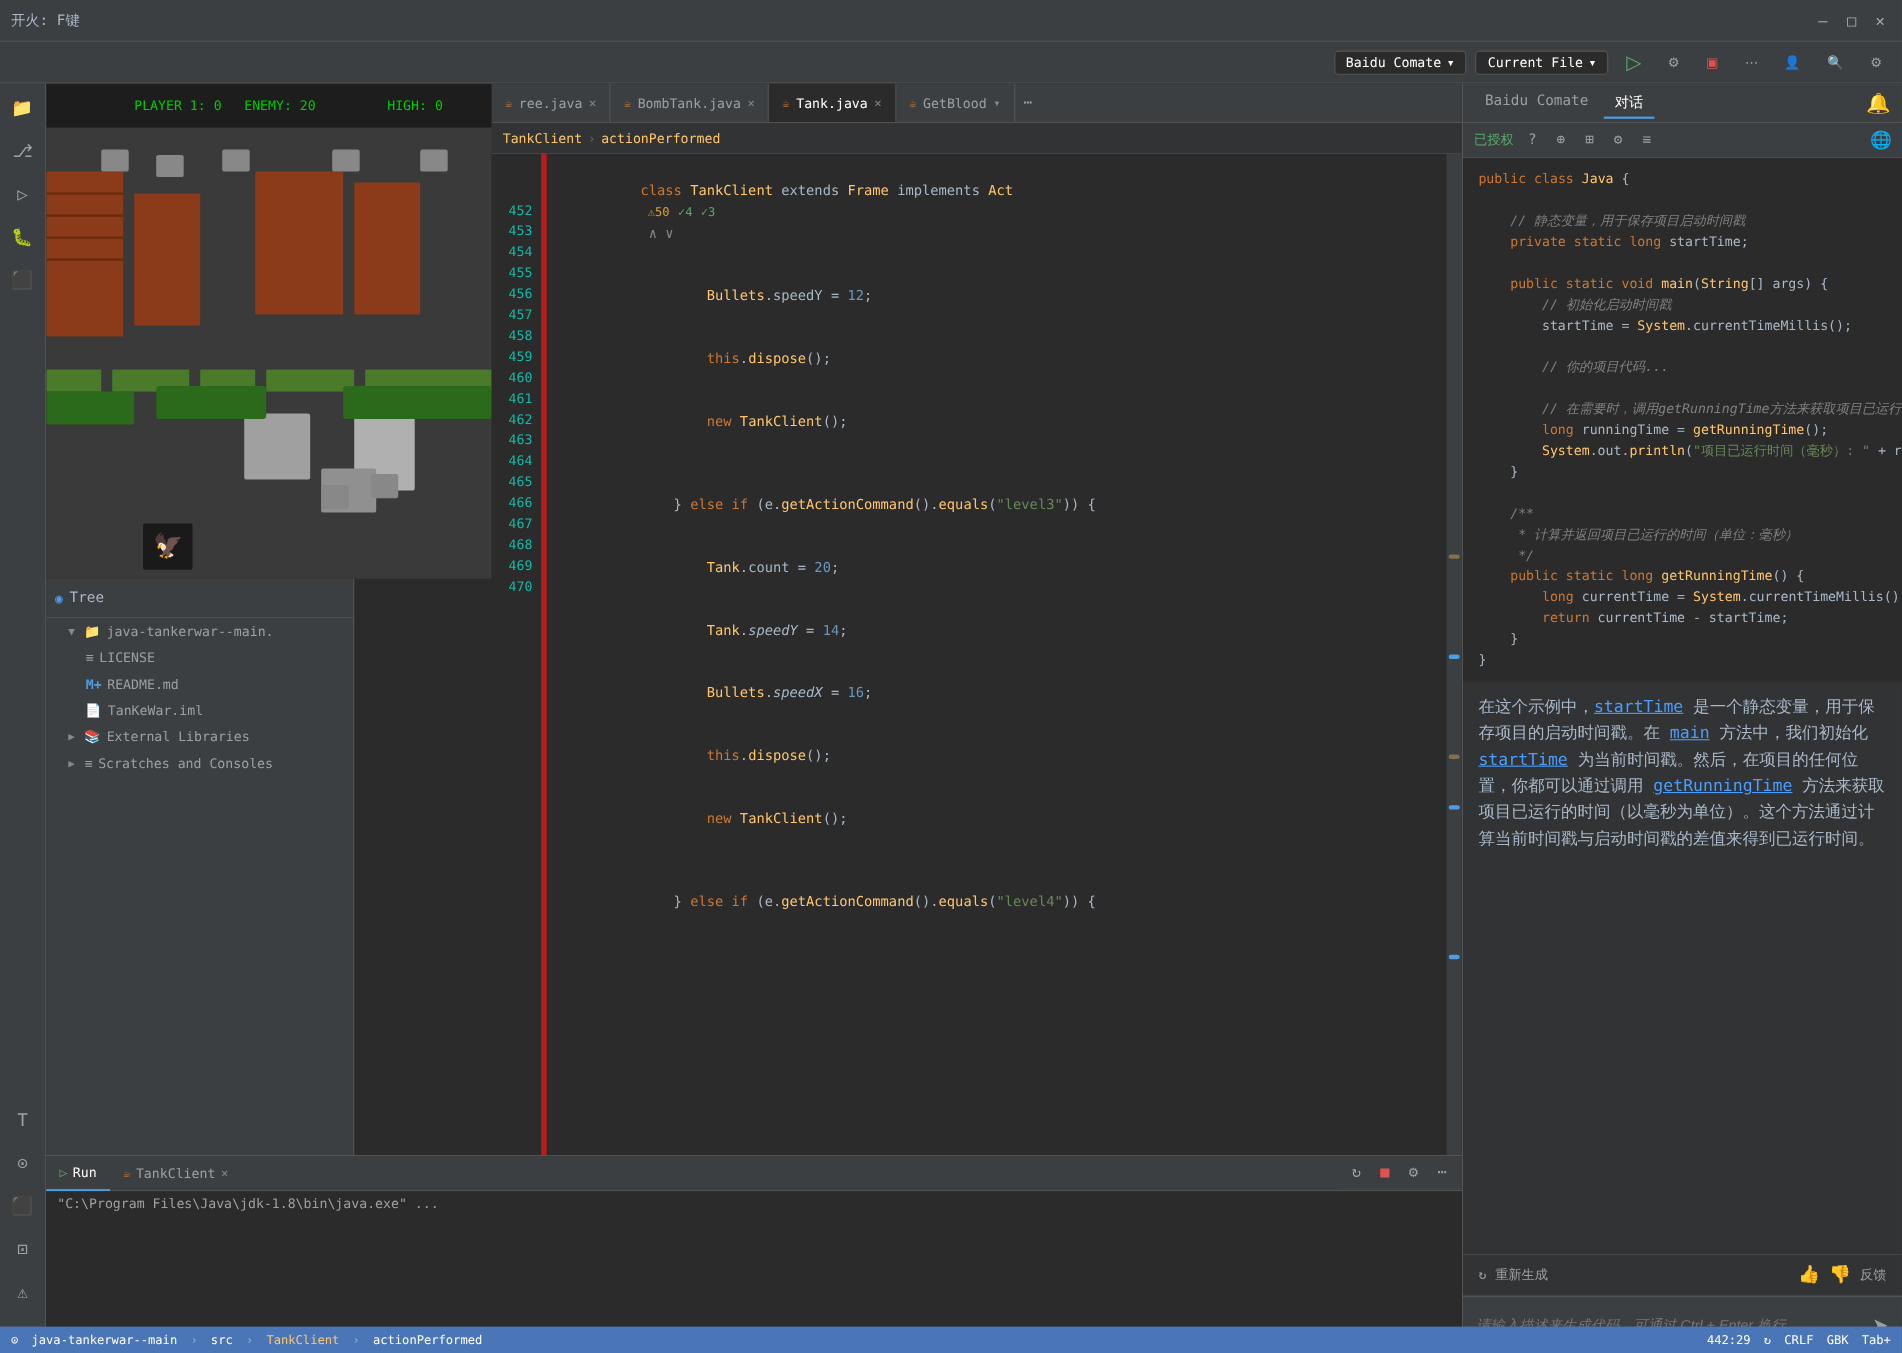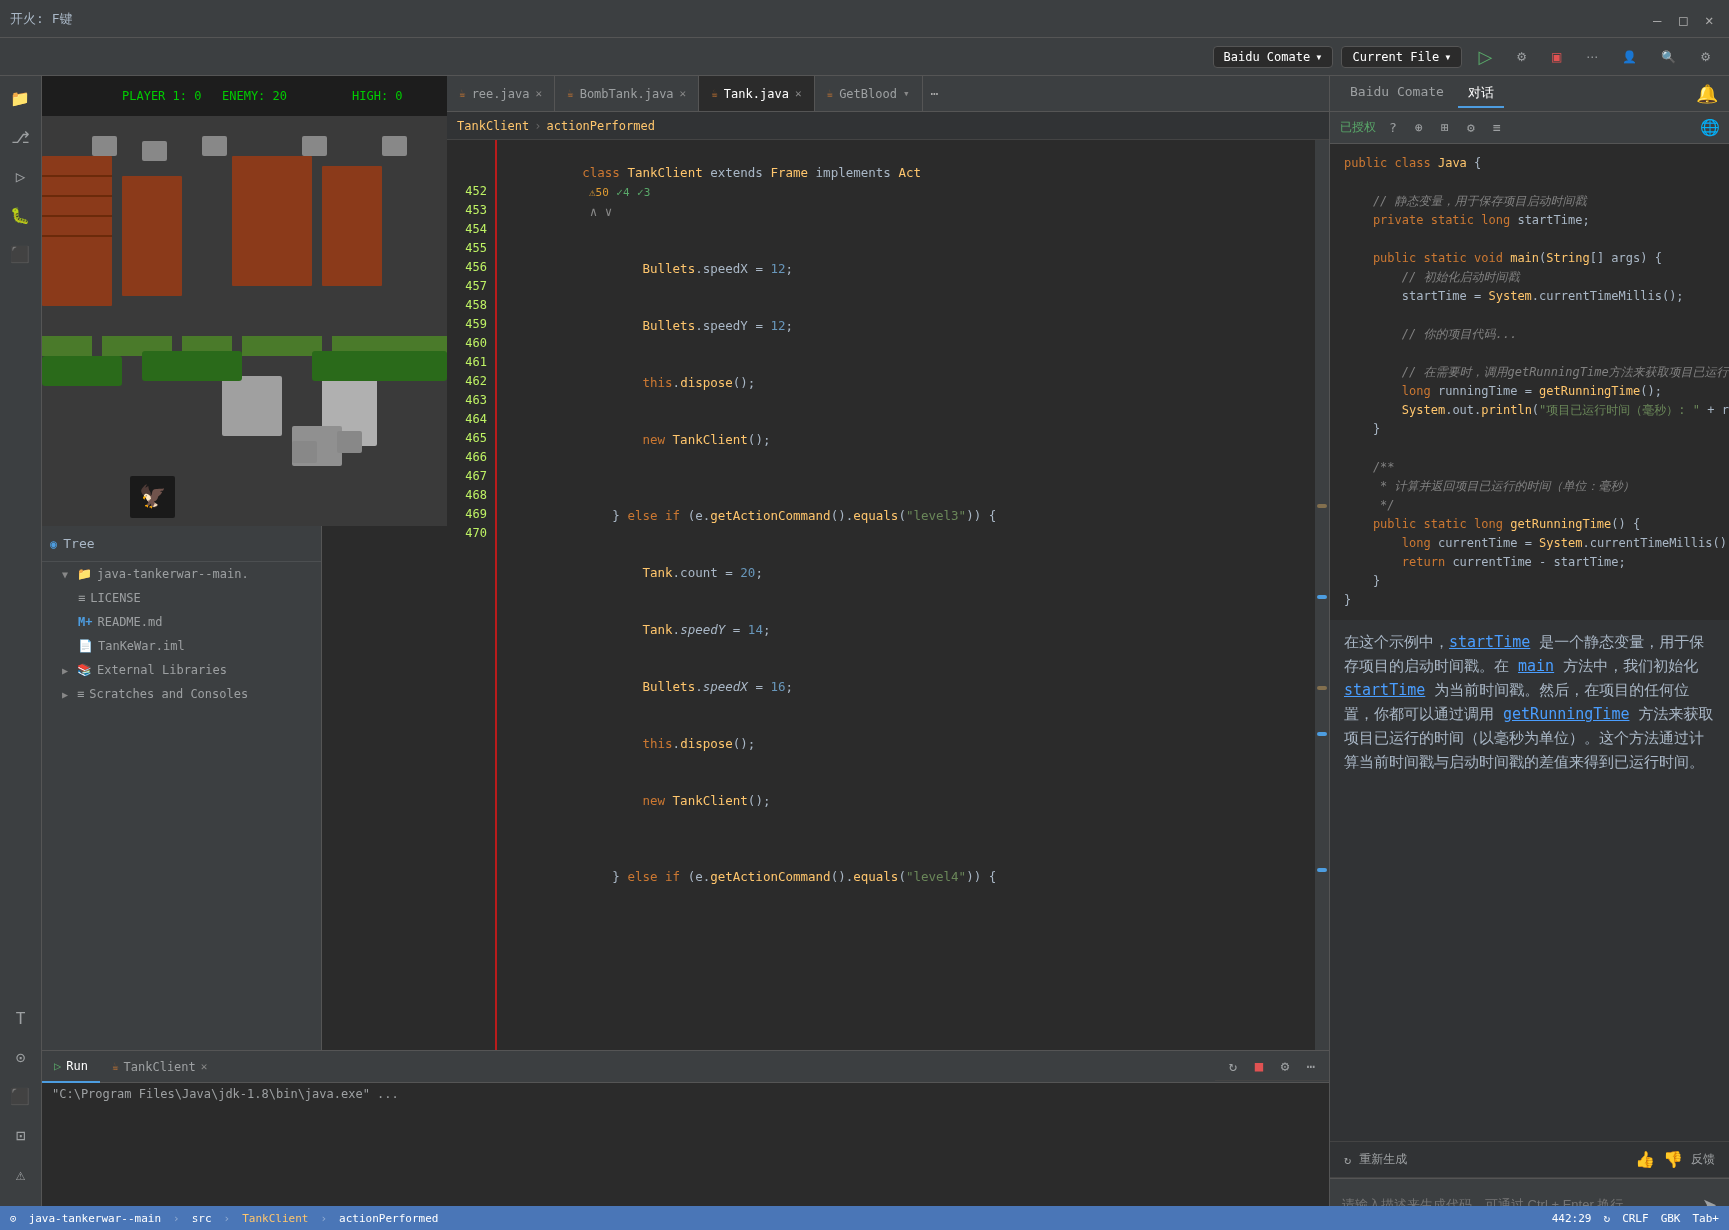--- a/index.html
+++ b/index.html
@@ -129,28 +129,28 @@
     
     #code-view {
       flex: 1;
       display: flex;
       overflow: hidden;
       position: relative;
     }
     #line-numbers {
       width: 50px;
       background: #2b2b2b;
-      color: #bef264;
+      color: #14b8a6;
       font-size: 12px;
       text-align: right;
       padding-right: 8px;
       padding-top: 4px;
       line-height: 19px;
       user-select: none;
-      border-right: 2px solid #b91c1c;
+      border-right: 5px solid #b91c1c;
       flex-shrink: 0;
     }
     #code-content {
       flex: 1;
       padding: 4px 10px;
       overflow: auto;
       line-height: 19px;
       font-size: 12.5px;
     }
     .code-line { white-space: pre; }
@@ -245,20 +245,21 @@
       border-top: 1px solid #555;
       margin-top: auto;
     }
     #ai-input {
       flex: 1;
       background: transparent;
       border: none;
       color: #f97316;
       font-size: 13px;
       outline: none;
+      font-style: italic;
     }
 
     
     #bottom-panel {
       position: absolute;
       bottom: 0;
       left: 42px;
       right: 400px;
       height: 180px;
       background: #2b2b2b;
@@ -598,23 +599,20 @@
         <div>467</div>
         <div>468</div>
         <div>469</div>
         <div>470</div>
       </div>
       <div id="code-content">
         <div class="code-line">
           <span class="kw">class </span><span class="cls">TankClient</span><span> extends </span><span class="cls">Frame</span><span> implements </span><span class="cls">Act</span>
           <span class="warn-badge"> ⚠50</span> <span class="ok-badge">✓4</span> <span class="ok-badge">✓3</span>
           <span style="color:#888;"> ∧ ∨</span>
-        </div>
-        <div class="code-line">
-          <span>        </span><span class="cls">Bullets</span><span>.</span><span class="var">speedX</span><span> = </span><span class="num">12</span><span>;</span>
         </div>
         <div class="code-line">
           <span>        </span><span class="cls">Bullets</span><span>.</span><span class="var">speedY</span><span> = </span><span class="num">12</span><span>;</span>
         </div>
         <div class="code-line">
           <span>        </span><span class="kw">this</span><span>.</span><span class="fn">dispose</span><span>();</span>
         </div>
         <div class="code-line">
           <span>        </span><span class="kw">new </span><span class="cls">TankClient</span><span>();</span>
         </div>

